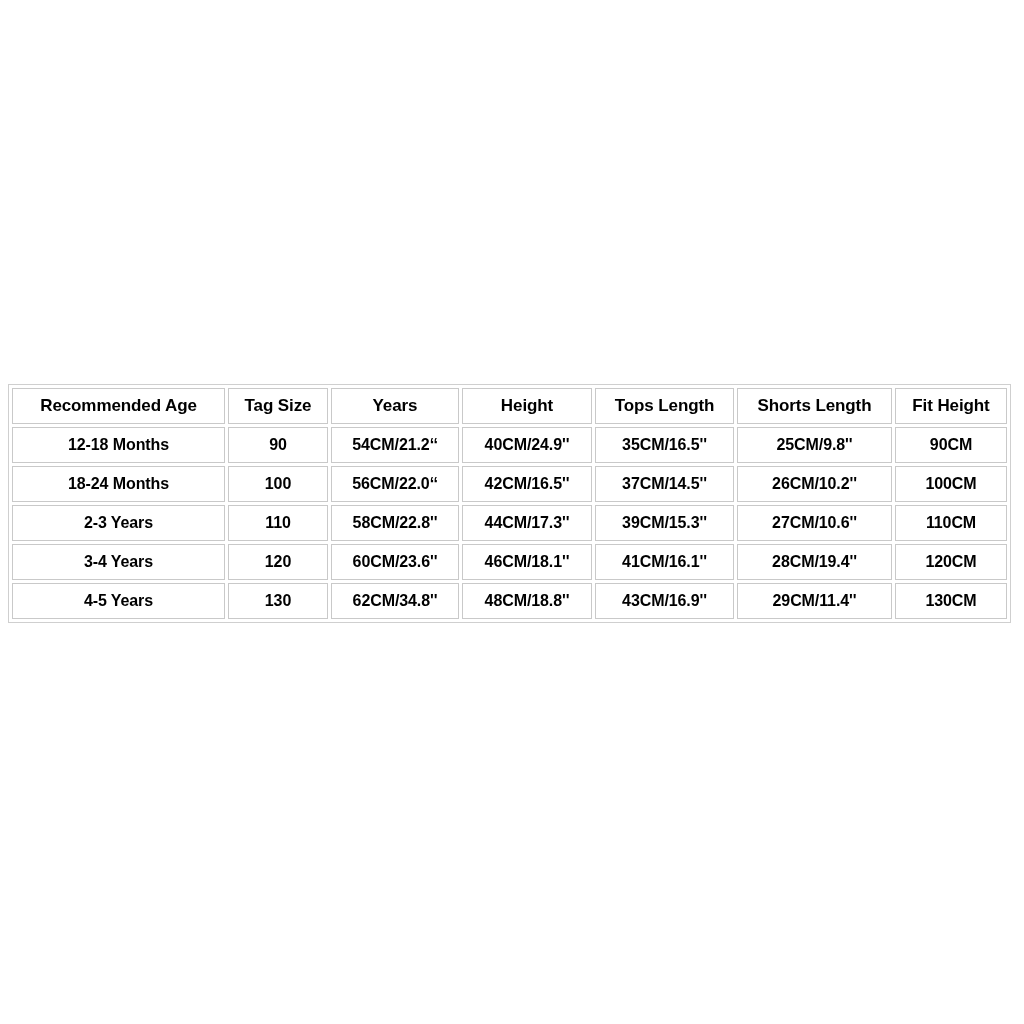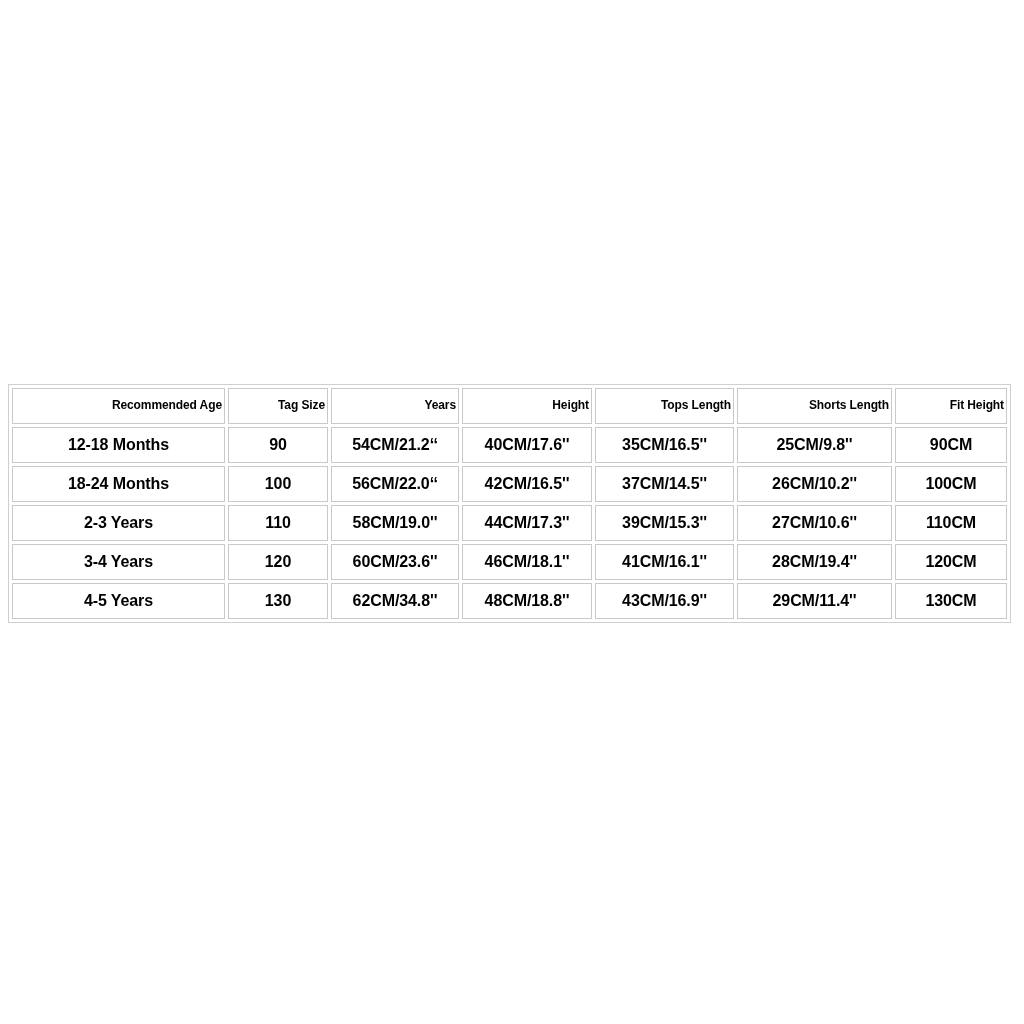--- a/index.html
+++ b/index.html
@@ -40,22 +40,21 @@
     padding: 0 2px;
     color: #000000;
     font-weight: bold;
     font-size: 16px;
     line-height: 1.1;
     white-space: nowrap;
     letter-spacing: -0.1px;
   }
 
   table.size-chart td.head-cell {
-    font-size: 12px;
-    text-align: right;
+    font-size: 17px;
   }
 
   
   col.c0 { width: 213px; }
   col.c1 { width: 100px; }
   col.c2 { width: 128px; }
   col.c3 { width: 130px; }
   col.c4 { width: 139px; }
   col.c5 { width: 155px; }
   col.c6 { width: 112px; }
@@ -82,40 +81,40 @@
         <td class="head-cell">Height</td>
         <td class="head-cell">Tops Length</td>
         <td class="head-cell">Shorts Length</td>
         <td class="head-cell">Fit Height</td>
       </tr>
 
       <tr>
         <td>12-18 Months</td>
         <td>90</td>
         <td>54CM/21.2‘‘</td>
-        <td>40CM/17.6''</td>
+        <td>40CM/24.9''</td>
         <td>35CM/16.5''</td>
         <td>25CM/9.8''</td>
         <td>90CM</td>
       </tr>
 
       <tr>
         <td>18-24 Months</td>
         <td>100</td>
         <td>56CM/22.0‘‘</td>
         <td>42CM/16.5''</td>
         <td>37CM/14.5''</td>
         <td>26CM/10.2''</td>
         <td>100CM</td>
       </tr>
 
       <tr>
         <td>2-3 Years</td>
         <td>110</td>
-        <td>58CM/19.0''</td>
+        <td>58CM/22.8''</td>
         <td>44CM/17.3''</td>
         <td>39CM/15.3''</td>
         <td>27CM/10.6''</td>
         <td>110CM</td>
       </tr>
 
       <tr>
         <td>3-4 Years</td>
         <td>120</td>
         <td>60CM/23.6''</td>

